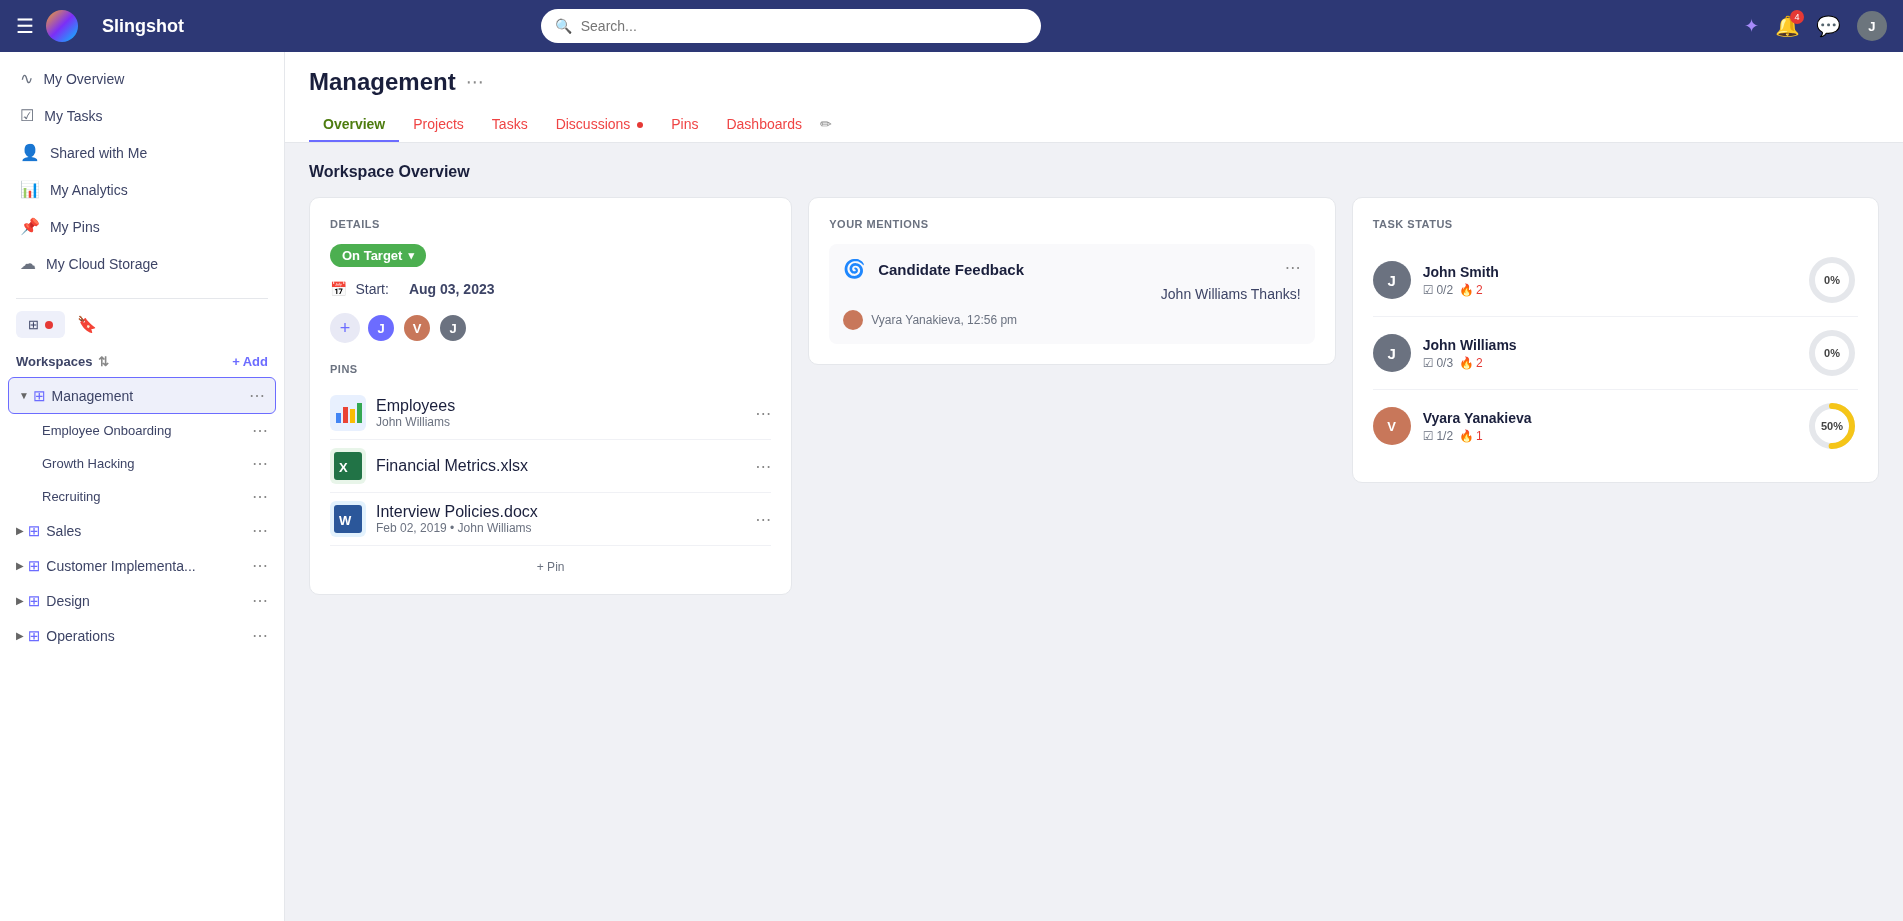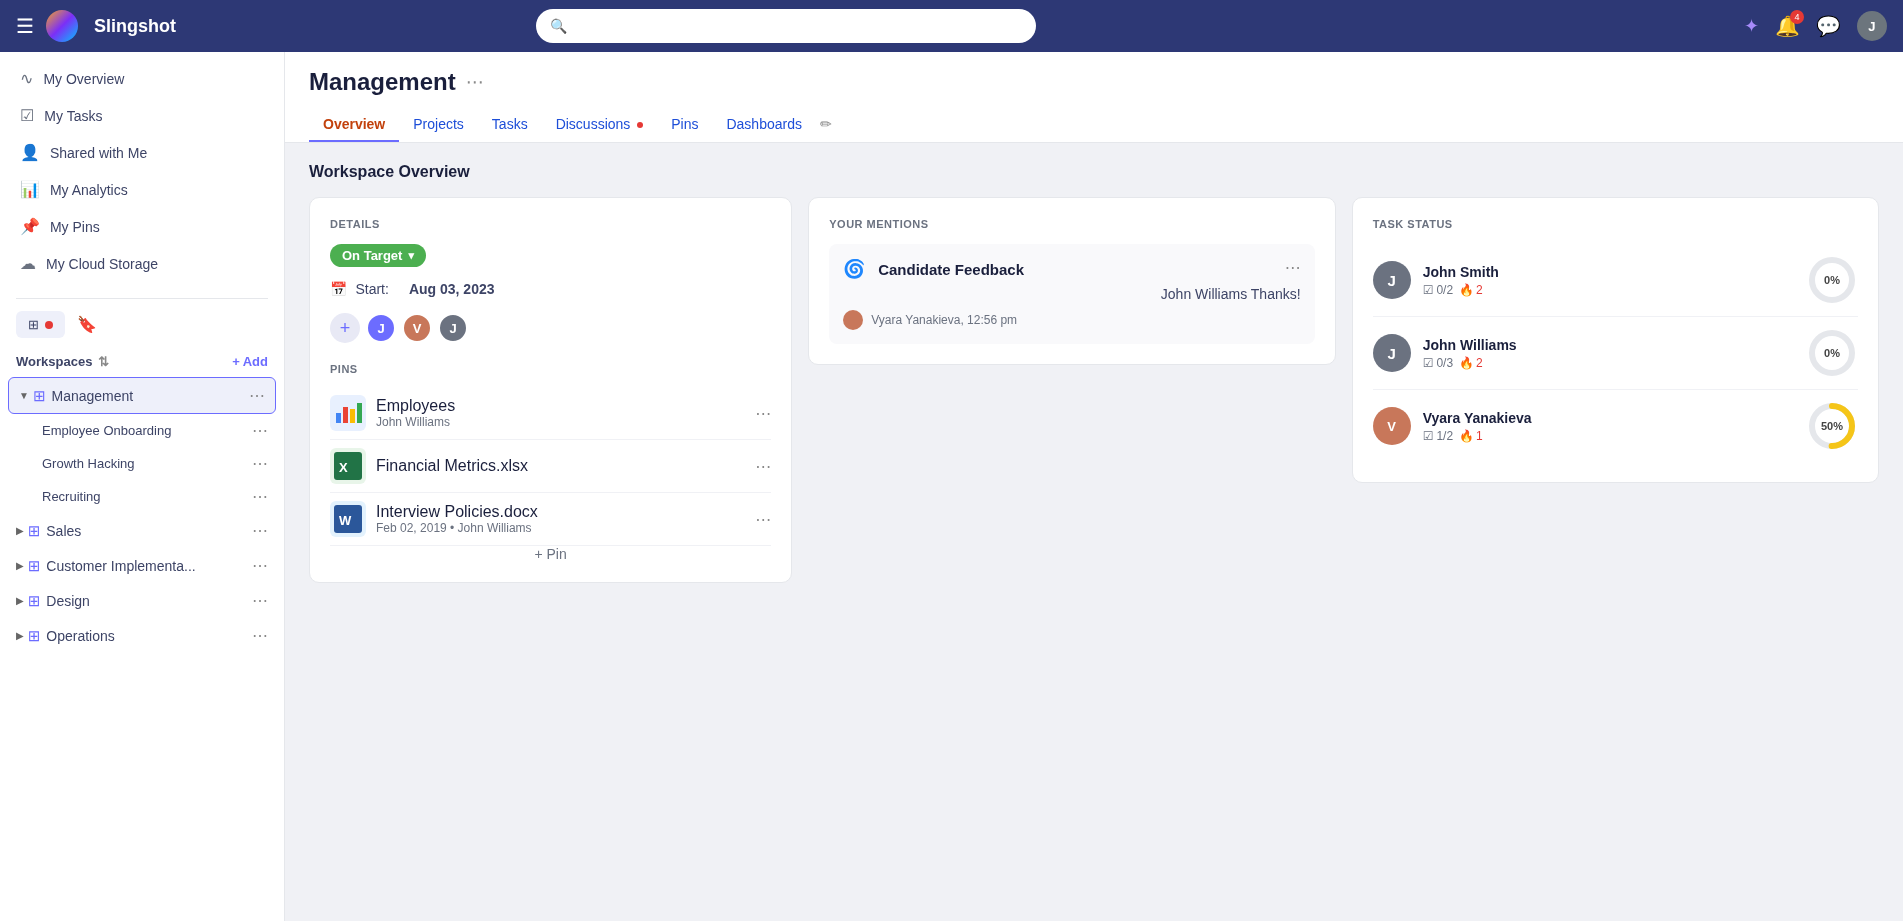--- a/index.html
+++ b/index.html
@@ -3,21 +3,21 @@
   <meta charset="utf-8">
   <style>
     * { box-sizing: border-box; margin: 0; padding: 0; }
     body { font-family: -apple-system, BlinkMacSystemFont, 'Segoe UI', sans-serif; background: #f0f1f5; height: 921px; overflow: hidden; }
 
     
     .topnav {
       display: flex; align-items: center; background: #2d3875; height: 52px; padding: 0 16px; gap: 12px;
     }
     .topnav-hamburger { color: #fff; font-size: 20px; cursor: pointer; display: flex; align-items: center; }
-    .topnav-logo { display: flex; align-items: center; gap: 16px; color: #fff; font-weight: 700; font-size: 18px; }
+    .topnav-logo { display: flex; align-items: center; gap: 24px; color: #fff; font-weight: 700; font-size: 18px; }
     .logo-circle { width: 32px; height: 32px; border-radius: 50%; background: linear-gradient(135deg, #f5a623, #7b2ff7, #00c4ff); }
     .topnav-search {
       flex: 1; max-width: 500px; margin: 0 auto;
       background: #fff; border-radius: 20px; display: flex; align-items: center; padding: 0 14px; height: 34px; gap: 8px;
     }
     .search-icon { color: #888; font-size: 14px; }
     .topnav-search input { border: none; outline: none; font-size: 14px; color: #555; width: 100%; background: transparent; }
     .topnav-actions { margin-left: auto; display: flex; align-items: center; gap: 16px; }
     .topnav-icon { color: #ccd; font-size: 20px; cursor: pointer; position: relative; }
     .badge {
@@ -70,23 +70,23 @@
     .ws-child .ws-more { color: #888; font-size: 16px; }
 
     
     .main { flex: 1; display: flex; flex-direction: column; overflow: hidden; background: #f0f1f5; }
     .main-header { background: #fff; padding: 16px 24px 0; border-bottom: 1px solid #e5e7eb; }
     .main-title-row { display: flex; align-items: center; gap: 10px; margin-bottom: 12px; }
     .main-title { font-size: 24px; font-weight: 700; color: #1a1f3c; }
     .main-more { color: #888; font-size: 18px; cursor: pointer; }
     .main-tabs { display: flex; gap: 0; }
     .tab {
-      padding: 8px 14px; font-size: 14px; color: #1d4ed8; cursor: pointer; border-bottom: 2px solid transparent; white-space: nowrap;
-    }
-    .tab.active { color: #c2410c; border-bottom: 2px solid #6c6cff; font-weight: 600; }
+      padding: 8px 14px; font-size: 14px; color: #ef4444; cursor: pointer; border-bottom: 2px solid transparent; white-space: nowrap;
+    }
+    .tab.active { color: #4d7c0f; border-bottom: 2px solid #6c6cff; font-weight: 600; }
     .tab .dot { display: inline-block; width: 6px; height: 6px; background: #e53935; border-radius: 50%; margin-left: 3px; vertical-align: middle; }
     .tab-edit { color: #888; font-size: 14px; cursor: pointer; padding: 8px 4px; }
 
     .main-body { padding: 20px 24px; flex: 1; overflow-y: auto; }
     .section-title { font-size: 16px; font-weight: 600; color: #1a1f3c; margin-bottom: 16px; }
 
     .cards-row { display: flex; gap: 16px; align-items: flex-start; }
 
     
     .card {
@@ -109,21 +109,21 @@
 
     .pins-label { font-size: 11px; font-weight: 700; color: #6b7280; text-transform: uppercase; letter-spacing: 0.5px; margin-bottom: 12px; }
     .pin-item { display: flex; align-items: center; gap: 10px; padding: 8px 0; border-bottom: 1px solid #f0f1f5; }
     .pin-item:last-of-type { border-bottom: none; }
     .pin-icon { width: 36px; height: 36px; border-radius: 6px; display: flex; align-items: center; justify-content: center; font-size: 18px; }
     .pin-info { flex: 1; }
     .pin-name { font-size: 16px; font-weight: 500; color: #1a1f3c; }
     .pin-sub { font-size: 12px; color: #6b7280; }
     .pin-more { color: #888; font-size: 16px; cursor: pointer; }
 
-    .add-pin-btn { display: flex; align-items: flex-end; gap: 8px; color: #6b7280; font-size: 14px; cursor: pointer; margin-top: 0; justify-content: center; }
+    .add-pin-btn { display: flex; align-items: flex-end; gap: 8px; color: #6b7280; font-size: 12px; cursor: pointer; margin-top: 14px; justify-content: center; }
 
     
     .card-mentions { flex: 1.1; }
     .mention-item { background: #f9f9fb; border-radius: 8px; padding: 14px; text-align: right; }
     .mention-header { display: flex; align-items: flex-start; justify-content: space-between; margin-bottom: 6px; }
     .mention-title { font-size: 15px; font-weight: 700; color: #1a1f3c; }
     .mention-emoji { font-size: 18px; margin-right: 8px; }
     .mention-text { font-size: 14px; color: #3d4466; margin-bottom: 8px; }
     .mention-meta { display: flex; align-items: center; gap: 8px; font-size: 12px; color: #6b7280; }
     .mention-avatar { width: 20px; height: 20px; border-radius: 50%; background: #c8775a; }
@@ -153,20 +153,21 @@
 <body>
 
 <nav class="topnav">
   <div class="topnav-hamburger">☰</div>
   <div class="topnav-logo">
     <div class="logo-circle"></div>
     <span>Slingshot</span>
   </div>
   <div class="topnav-search">
     <span class="search-icon">🔍</span>
+    <input type="text" placeholder="Search..." style="">
   </div>
   <div class="topnav-actions">
     <div class="topnav-icon sparkle-icon">✦</div>
     <div class="topnav-icon" style="position:relative;">
       🔔
       <span class="badge">4</span>
     </div>
     <div class="topnav-icon">💬</div>
     <div class="avatar-circle">J</div>
   </div>

